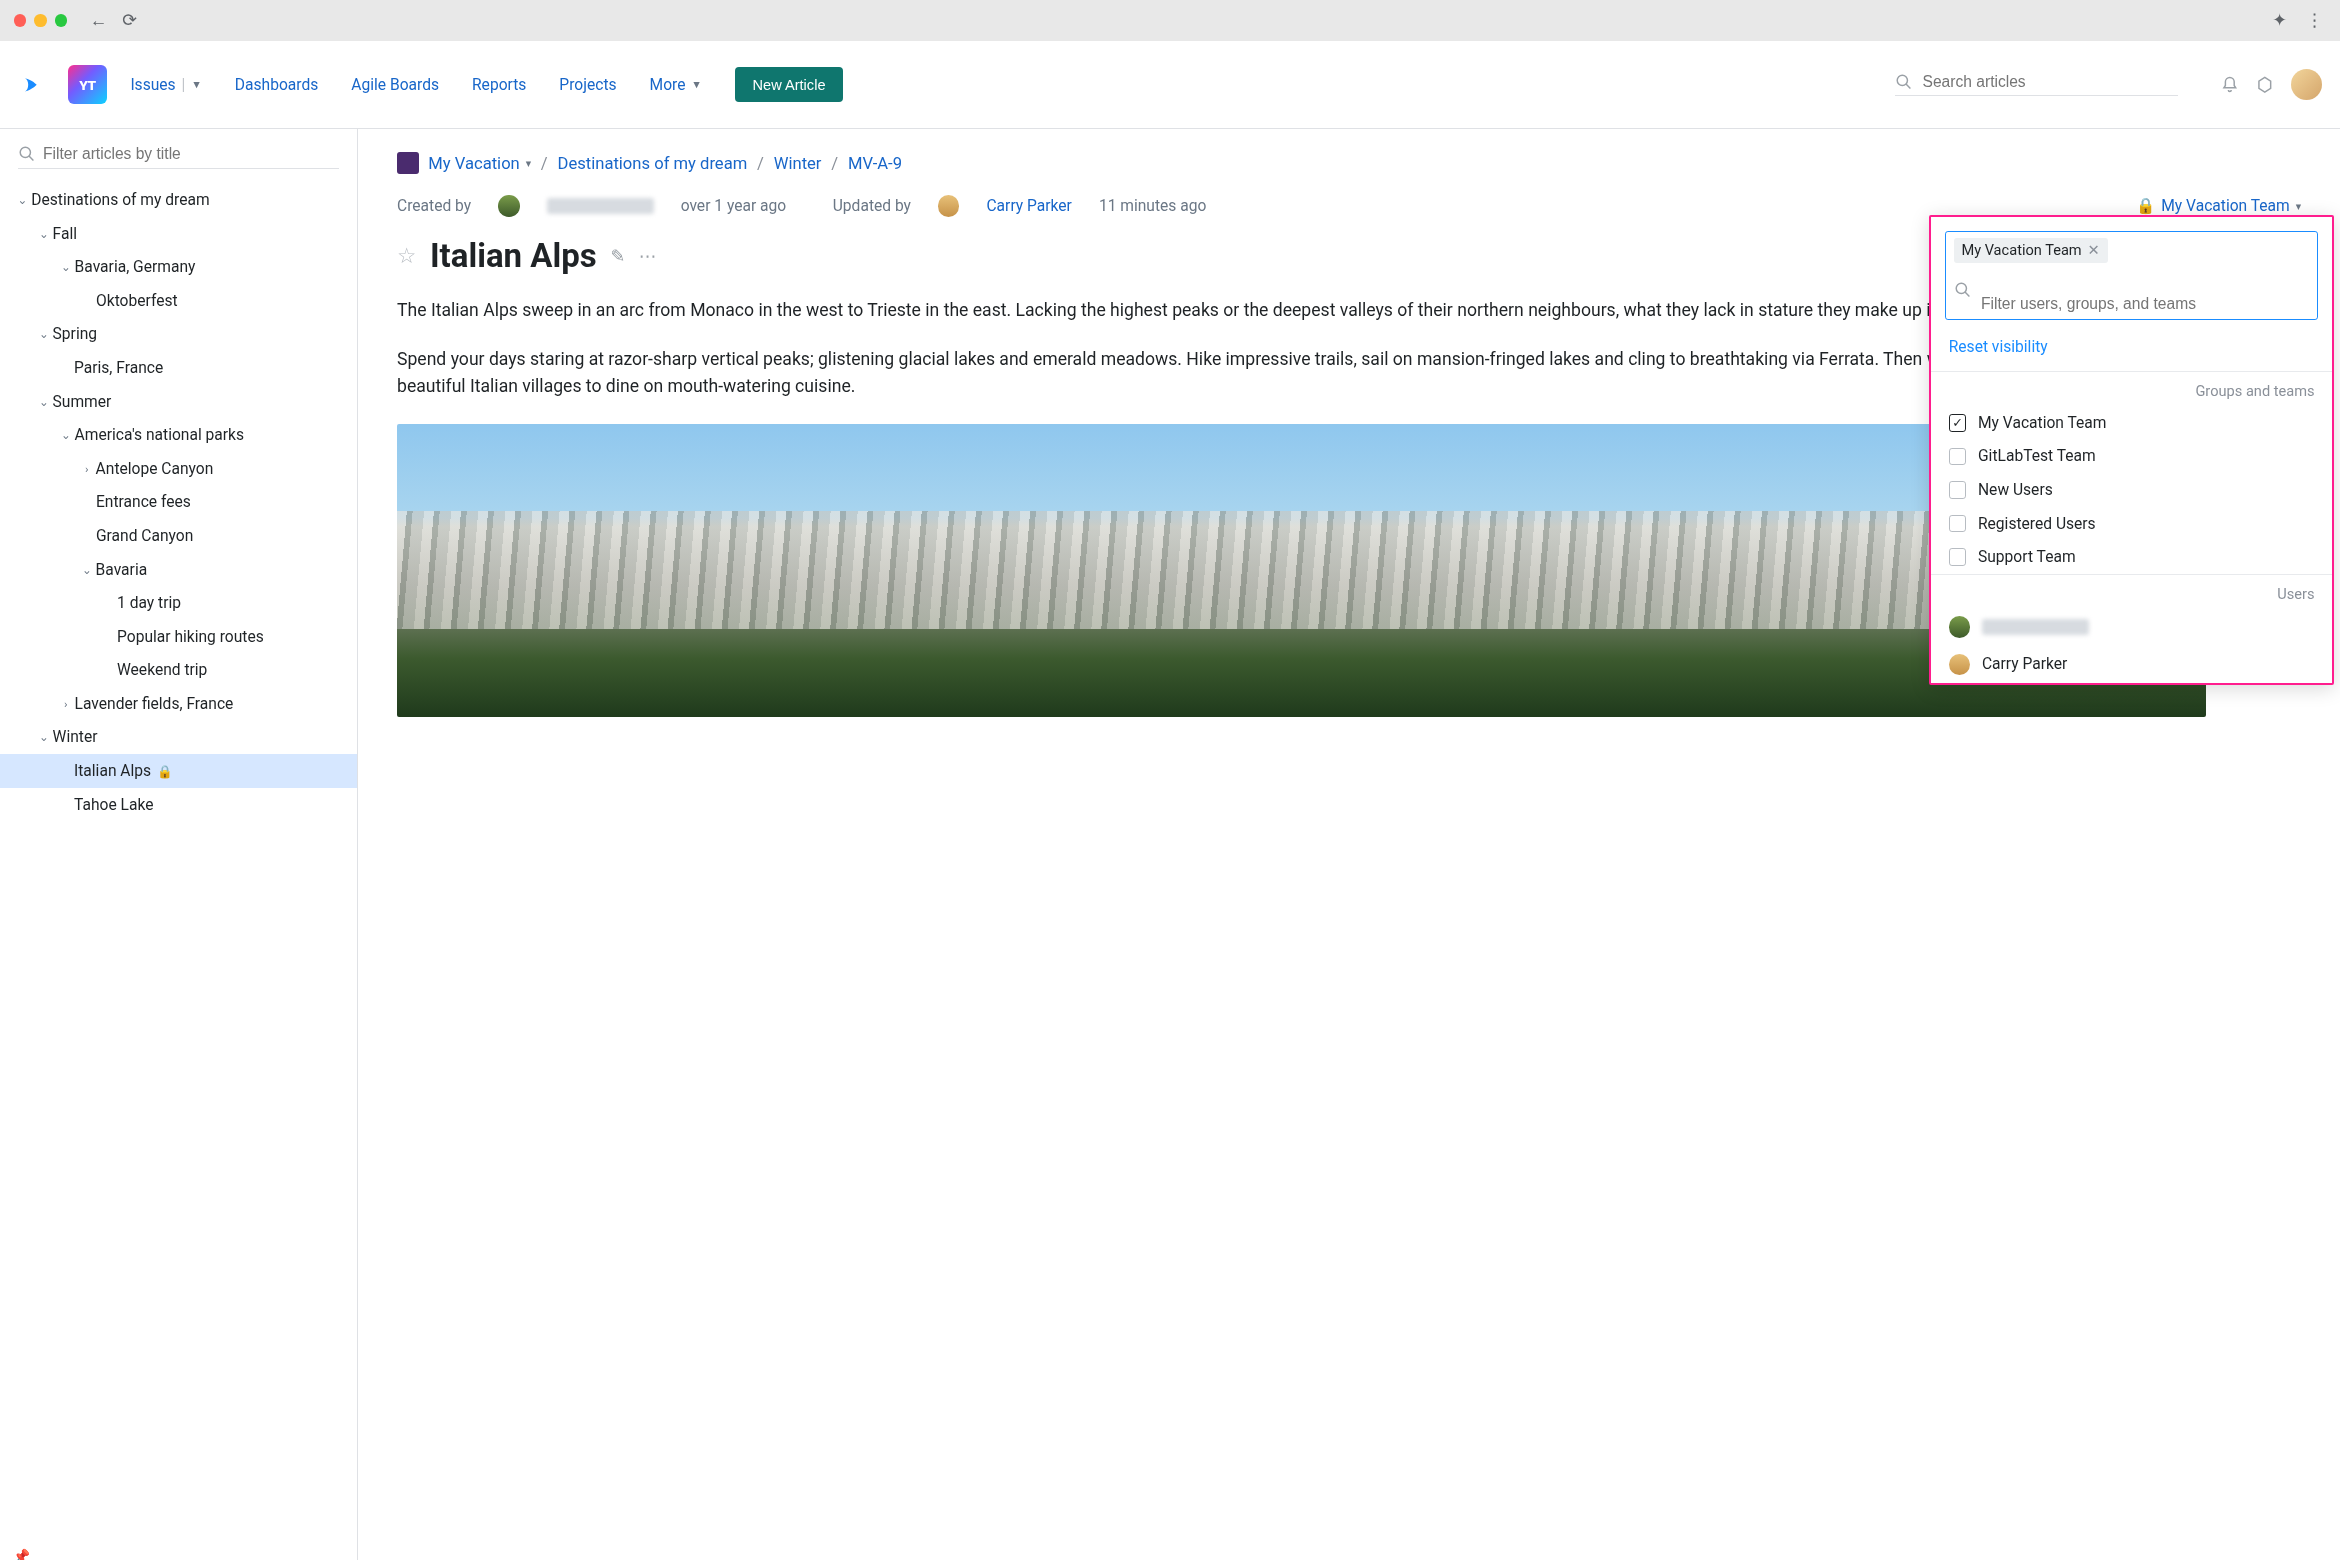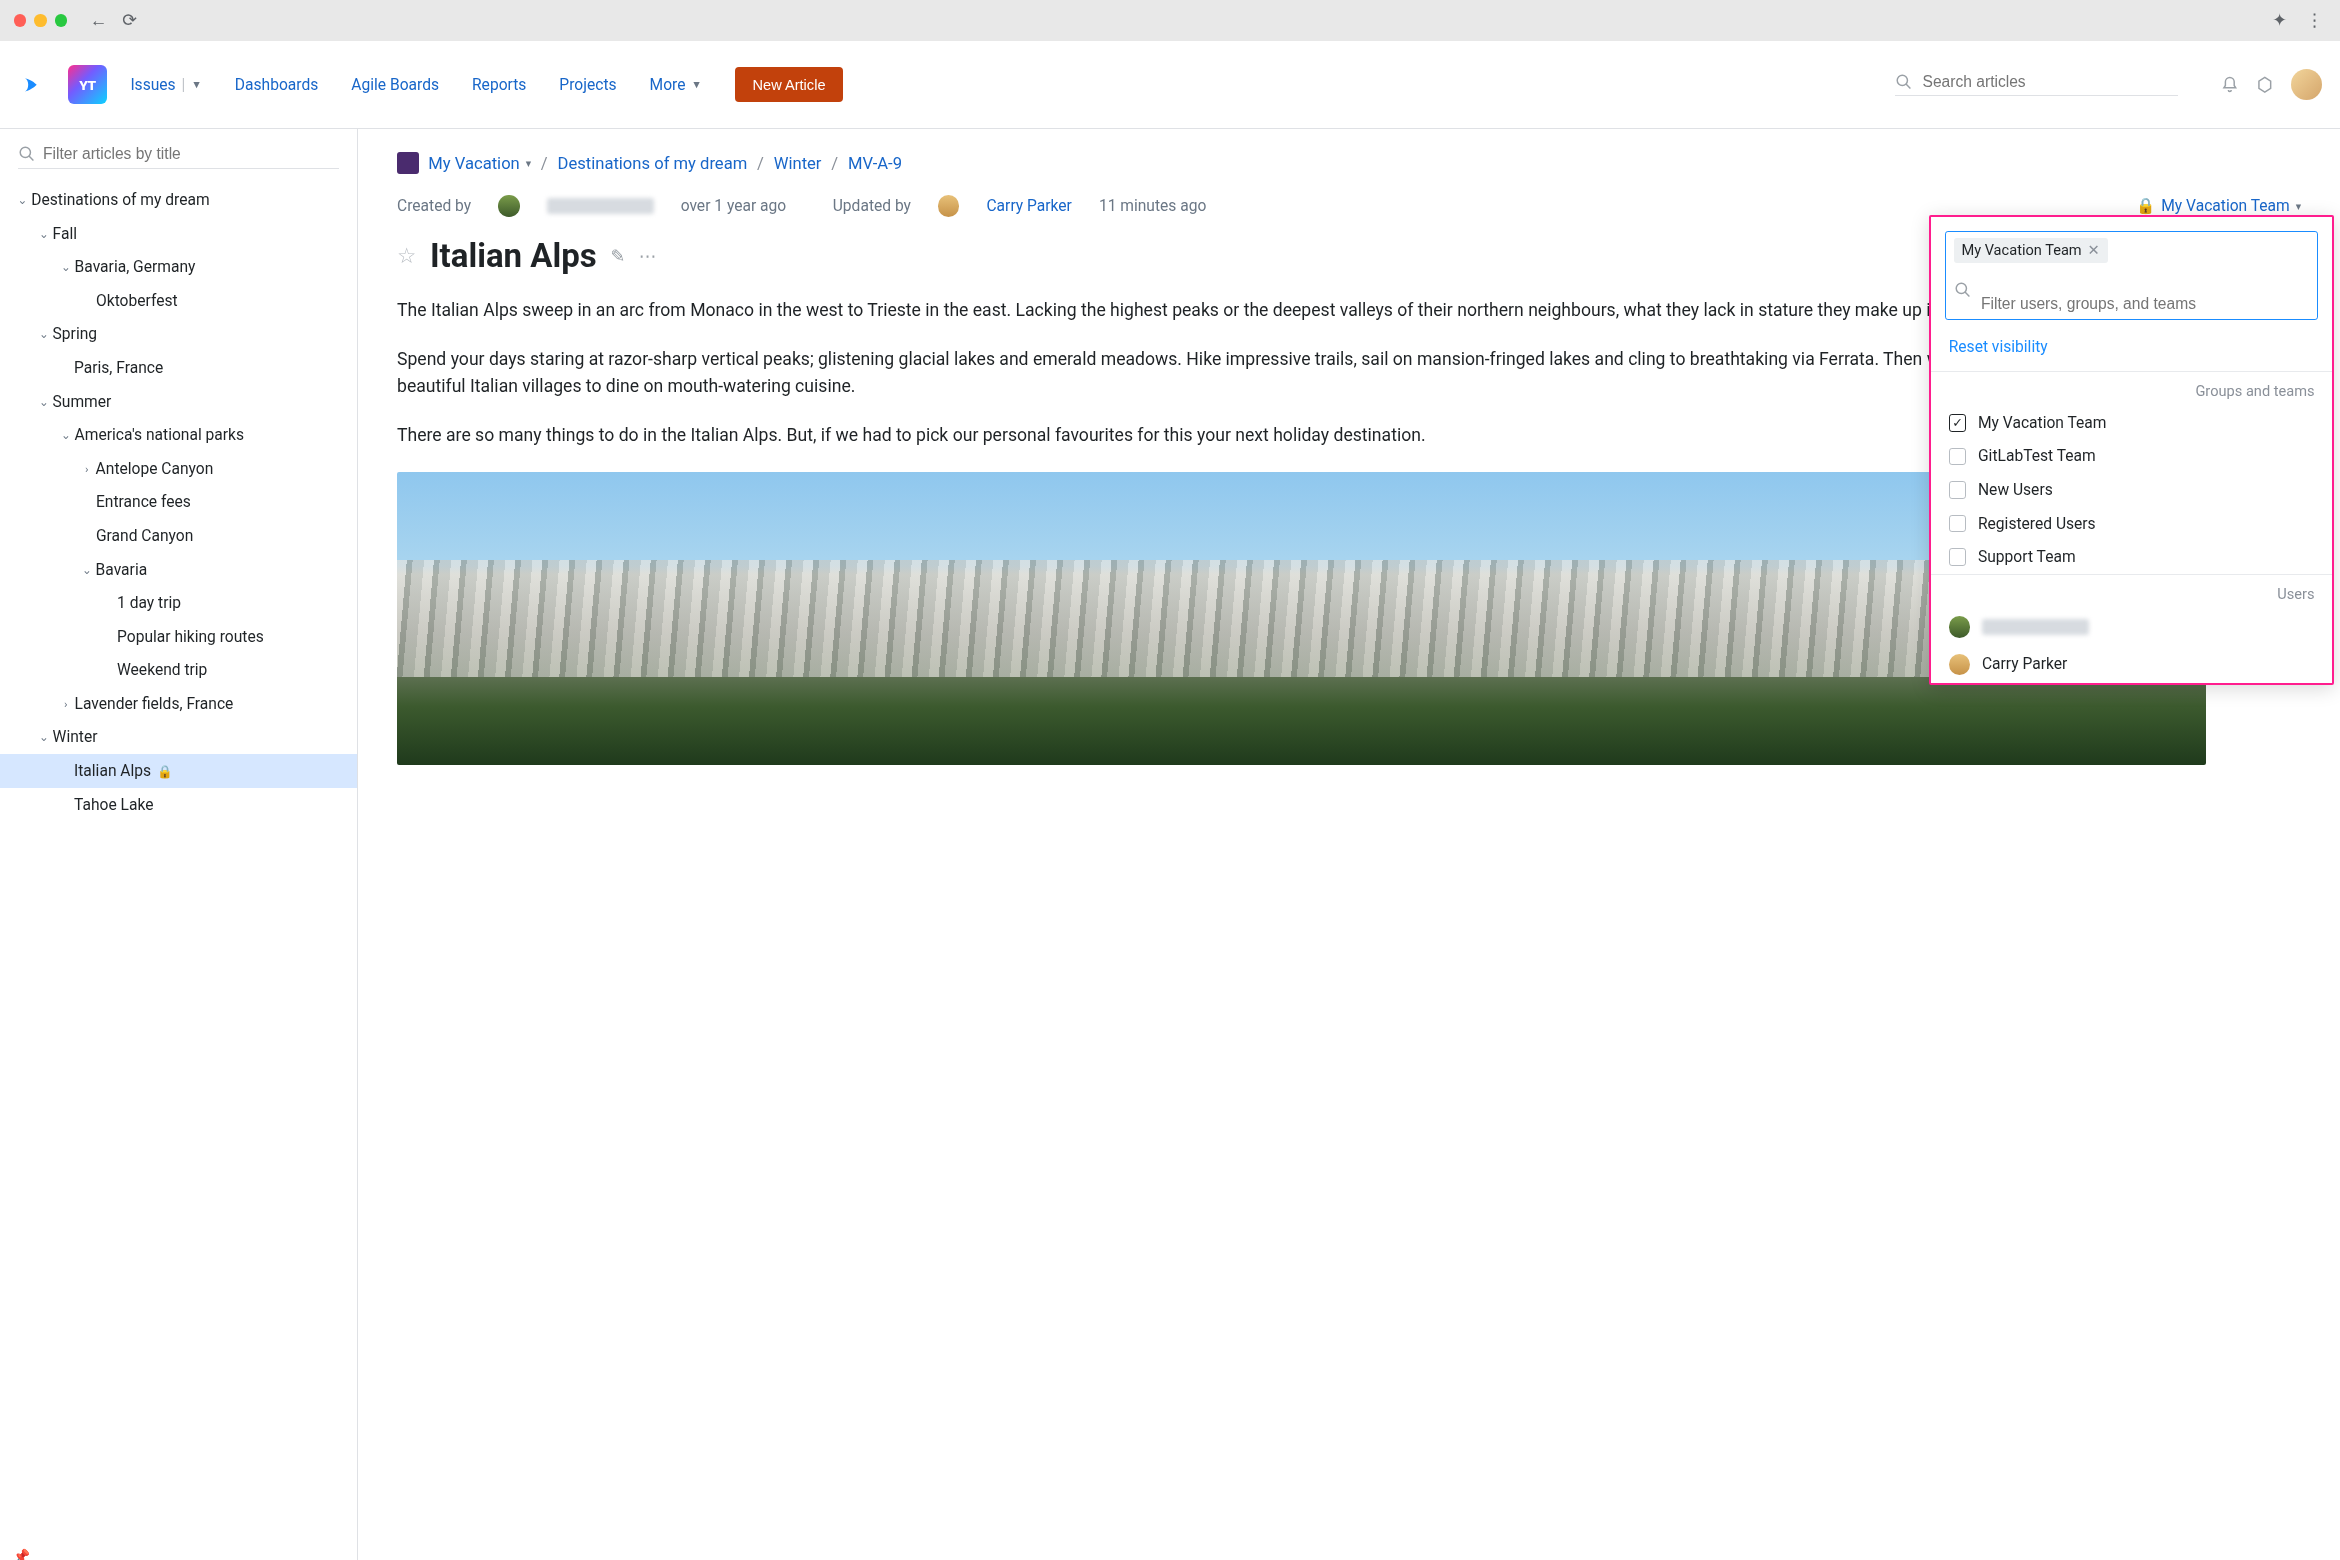--- a/index.html
+++ b/index.html
@@ -13,21 +13,21 @@
 .chrome-btn { width: 23.4px; height: 23.4px; display: flex; align-items: center; justify-content: center; color: #5f6368; font-size: 17.6px; cursor: pointer; }
 .chrome-right { margin-left: auto; display: flex; gap: 11.7px; }
 
 
 .top-nav { height: 88px; border-bottom: 1px solid #dfe1e5; display: flex; align-items: center; padding: 0 17.6px; gap: 23.4px; }
 .left-rail-icon { width: 27px; height: 59px; display:flex; align-items:center; justify-content:center; }
 .logo { width: 39px; height: 39px; background: linear-gradient(135deg,#ff2e8c 0%,#735cff 40%,#0bd3ff 100%); border-radius: 5.9px; display:flex; align-items:center; justify-content:center; font-weight:900; color:#fff; font-size:13.7px; letter-spacing:-0.5px; }
 .nav-links { display: flex; gap: 33px; align-items: center; }
 .nav-link { color: #1866c9; font-size: 15.6px; cursor: pointer; display: flex; align-items: center; gap: 5.9px; }
 .nav-divider { color: #c0c4c9; }
-.new-article-btn { background: #c2410c; color: #fff; border: none; border-radius: 3.9px; padding: 9.8px 17.6px; font-size: 14.6px; font-weight: 500; cursor: pointer; }
+.new-article-btn { background: #0f766e; color: #fff; border: none; border-radius: 3.9px; padding: 9.8px 17.6px; font-size: 14.6px; font-weight: 500; cursor: pointer; }
 .search-wrap { margin-left: auto; display: flex; align-items: center; gap: 9.8px; width: 283px; border-bottom: 1px solid #dfe1e5; padding-bottom: 3.9px; }
 .search-input { border: none; outline: none; font-size: 15.6px; color: #6b7785; flex: 1; background: transparent; }
 .nav-icons { display: flex; align-items: center; gap: 17.6px; margin-left: 19.5px; }
 .avatar { width: 31px; height: 31px; border-radius: 50%; background: linear-gradient(135deg,#f2d59b,#d4a56b); }
 
 
 .body-row { display: flex; height: calc(100vh - 111px); }
 .sidebar { width: 358px; border-right: 1px solid #dfe1e5; padding: 15.6px 0 0 0; overflow-y: auto; position: relative; }
 .filter-wrap { display:flex; align-items:center; gap:7.8px; margin: 0 17.6px 13.7px 17.6px; border-bottom: 1px solid #dfe1e5; padding-bottom:5.9px; }
 .filter-input { border:none; outline:none; font-size:15.6px; color:#6b7785; flex:1; background:transparent; }
@@ -256,21 +256,20 @@
 
     <div class="title-row">
       <span class="star-icon">☆</span>
       <h1 class="page-title">Italian Alps</h1>
       <span class="title-icon">✎</span>
       <span class="title-icon">⋯</span>
     </div>
 
     <p class="para">The Italian Alps sweep in an arc from Monaco in the west to Trieste in the east. Lacking the highest peaks or the deepest valleys of their northern neighbours, what they lack in stature they make up in varied and beautiful scenery.</p>
     <p class="para">Spend your days staring at razor-sharp vertical peaks; glistening glacial lakes and emerald meadows. Hike impressive trails, sail on mansion-fringed lakes and cling to breathtaking via Ferrata. Then when the sun dies saunter through beautiful Italian villages to dine on mouth-watering cuisine.</p>
-    <p class="para">There are so many things to do in the Italian Alps. But, if we had to pick our personal favourites for this your next holiday destination.</p>
     <div class="hero-img"></div>
 
     <div class="popover">
       <div class="pop-input-box">
         <div class="pop-tokens">
           <div class="token">
             <span>My Vacation Team</span>
               <span class="x">✕</span>
           </div>
         </div>

